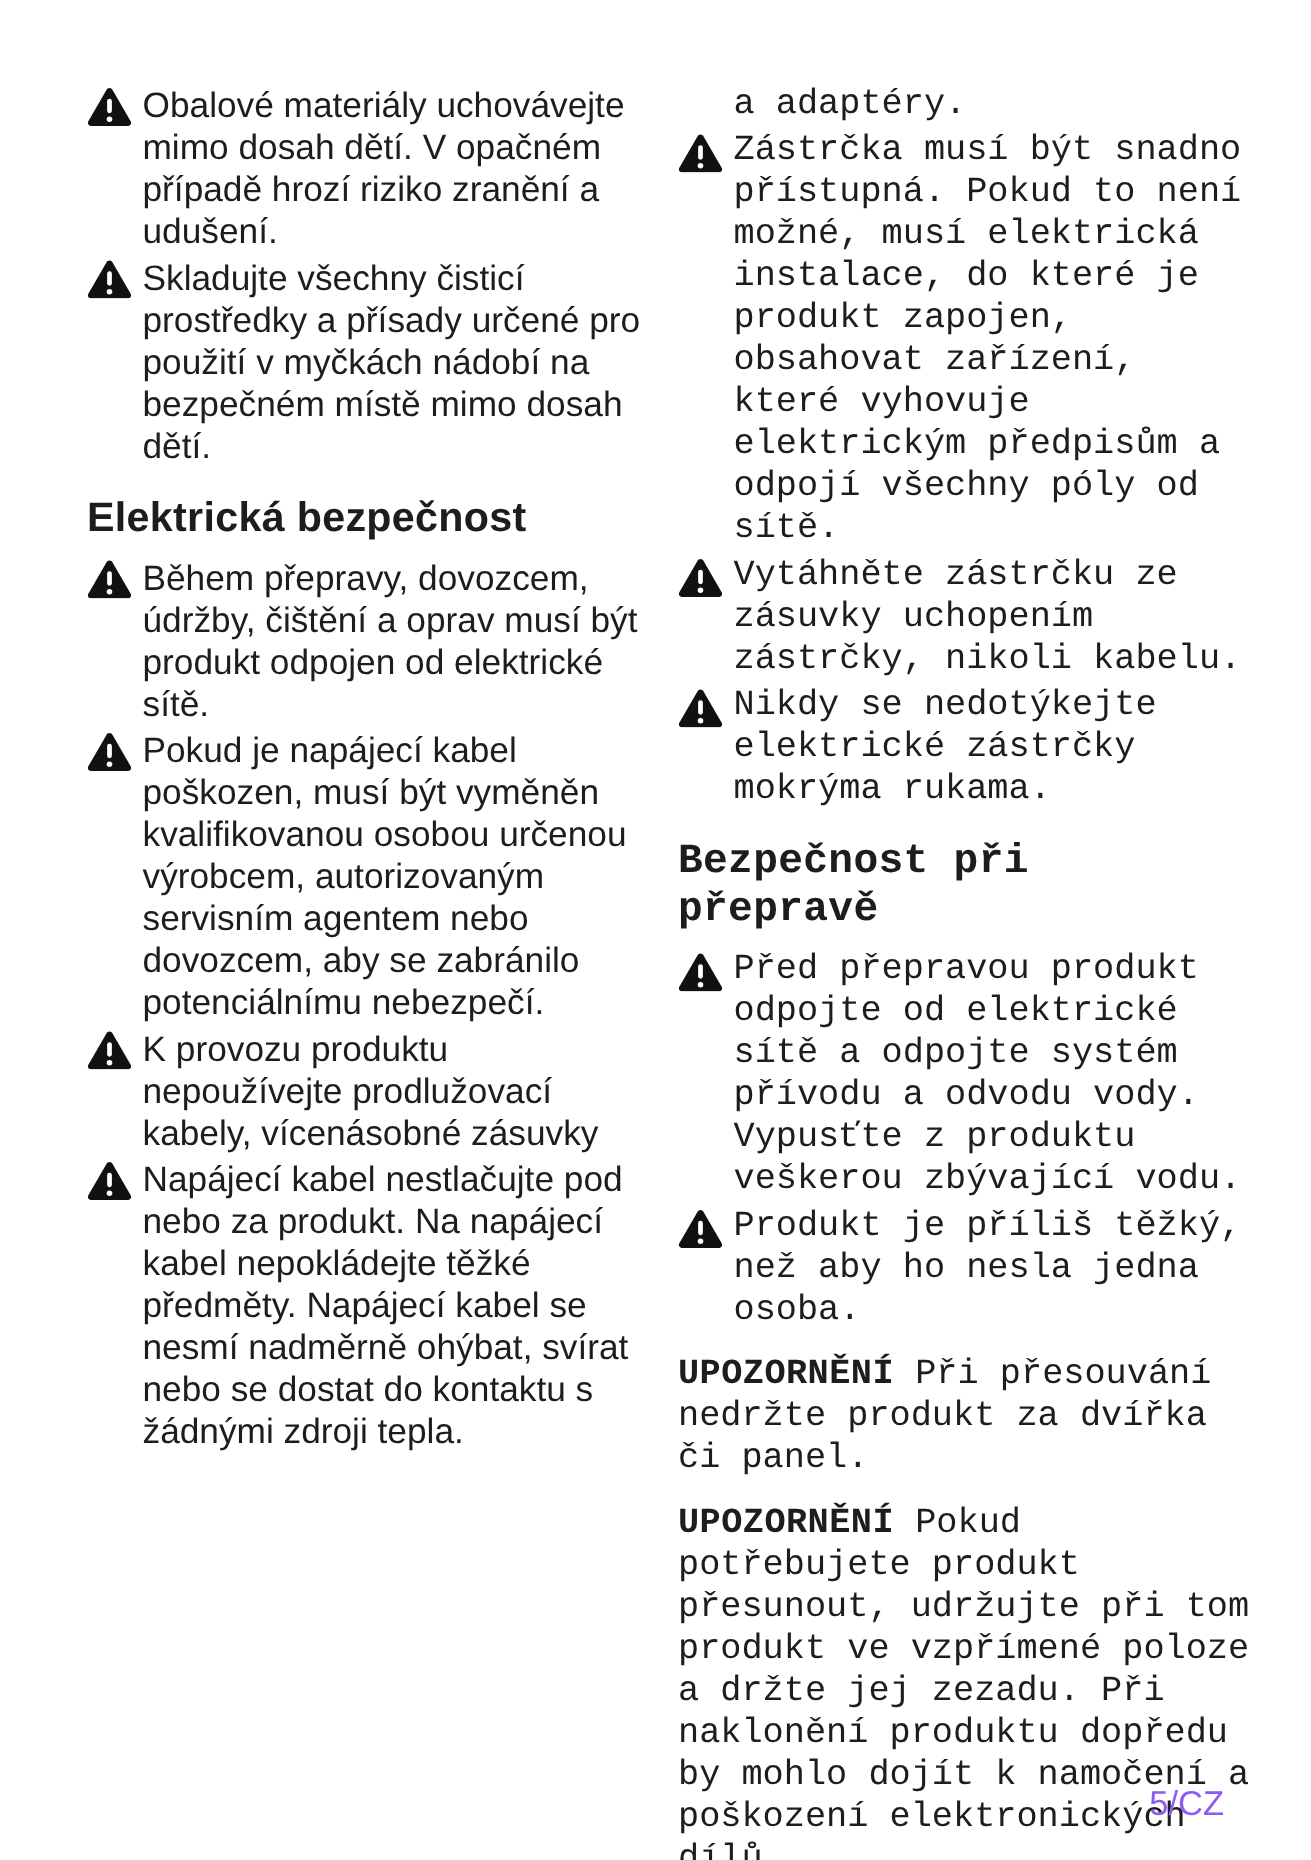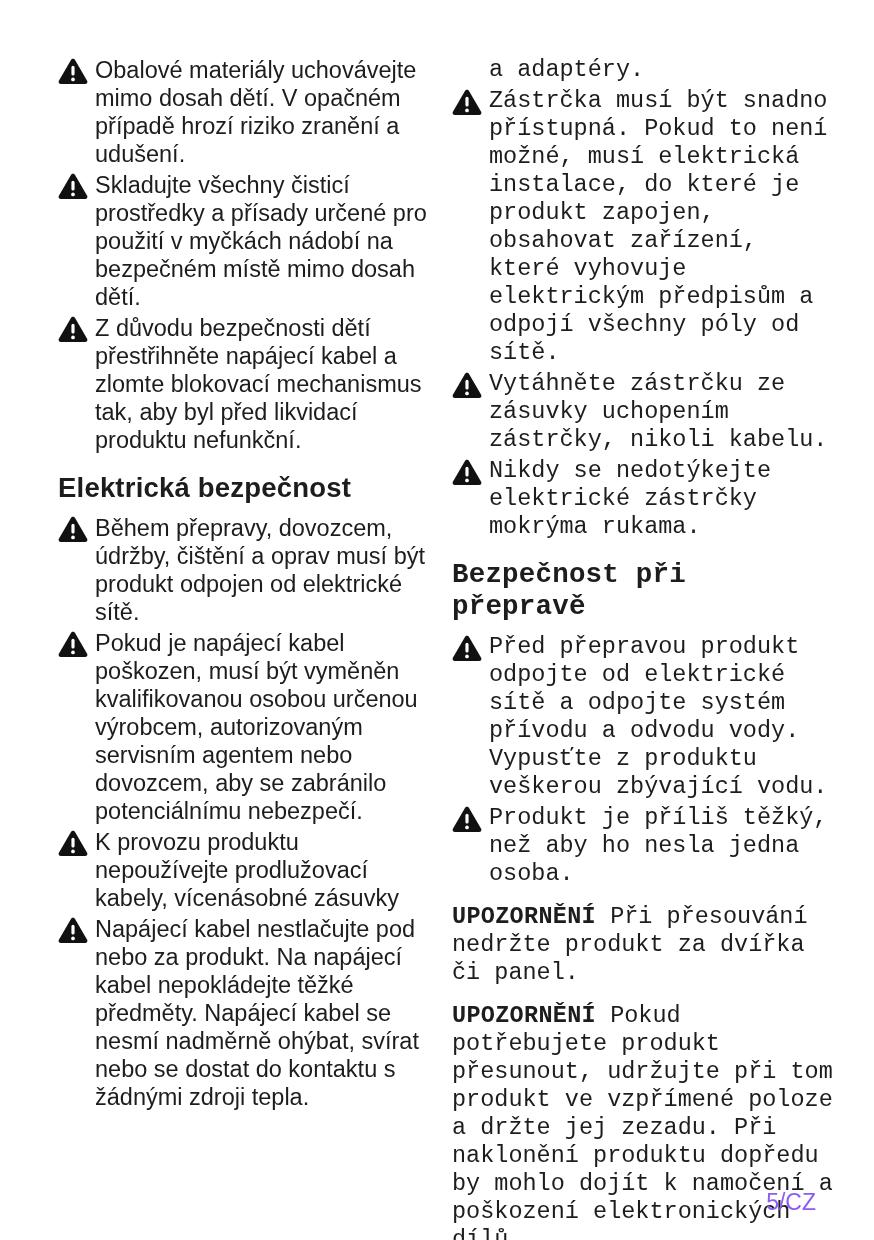--- a/index.html
+++ b/index.html
@@ -74,26 +74,20 @@
           <use href="#warn-tri"></use>
         </svg>
       <span>Obalové materiály uchovávejte mimo dosah dětí. V opačném případě hrozí riziko zranění a udušení.</span>
     </div>
     <div class="bullet">
       <svg class="tri">
           <use href="#warn-tri"></use>
         </svg>
       <span>Skladujte všechny čisticí prostředky a přísady určené pro použití v myčkách nádobí na bezpečném místě mimo dosah dětí.</span>
     </div>
-    <div class="bullet">
-      <svg class="tri">
-          <use href="#warn-tri"></use>
-        </svg>
-      <span>Z důvodu bezpečnosti dětí přestřihněte napájecí kabel a zlomte blokovací mechanismus tak, aby byl před likvidací produktu nefunkční.</span>
-    </div>
 
     <div class="heading">Elektrická bezpečnost</div>
 
     <div class="bullet">
       <svg class="tri">
           <use href="#warn-tri"></use>
         </svg>
       <span>Během přepravy, dovozcem, údržby, čištění a oprav musí být produkt odpojen od elektrické sítě.</span>
     </div>
     <div class="bullet">

